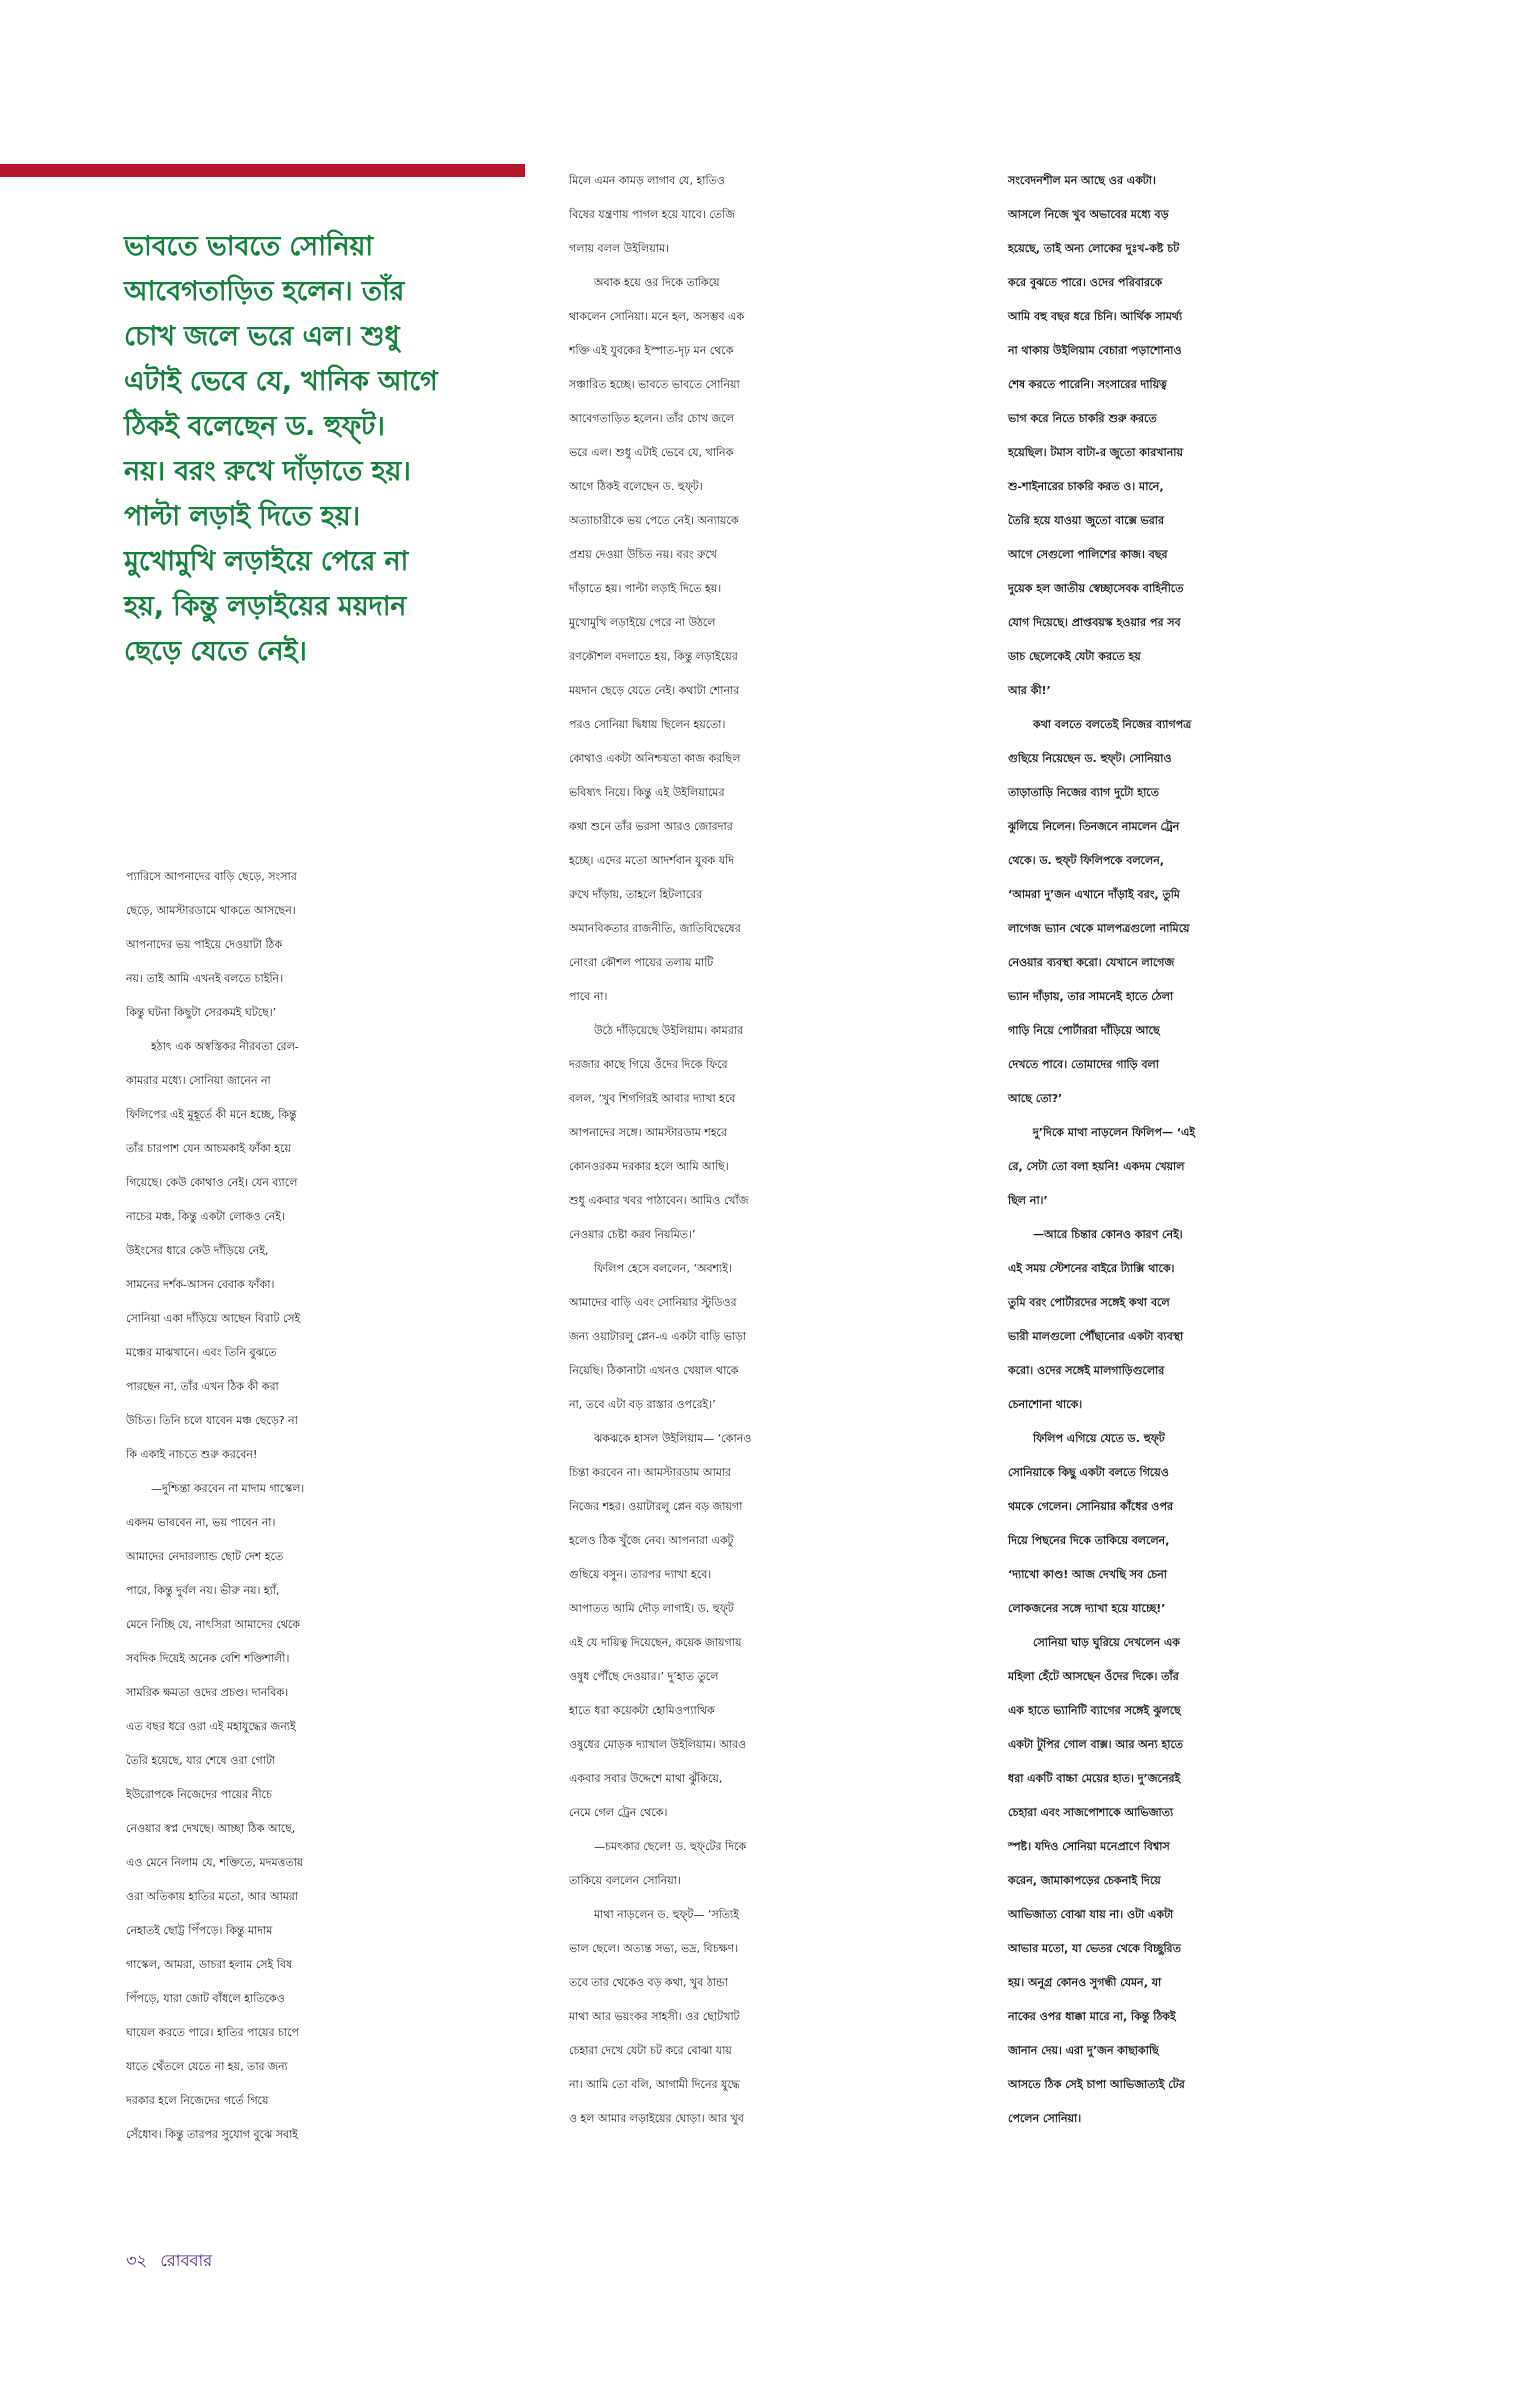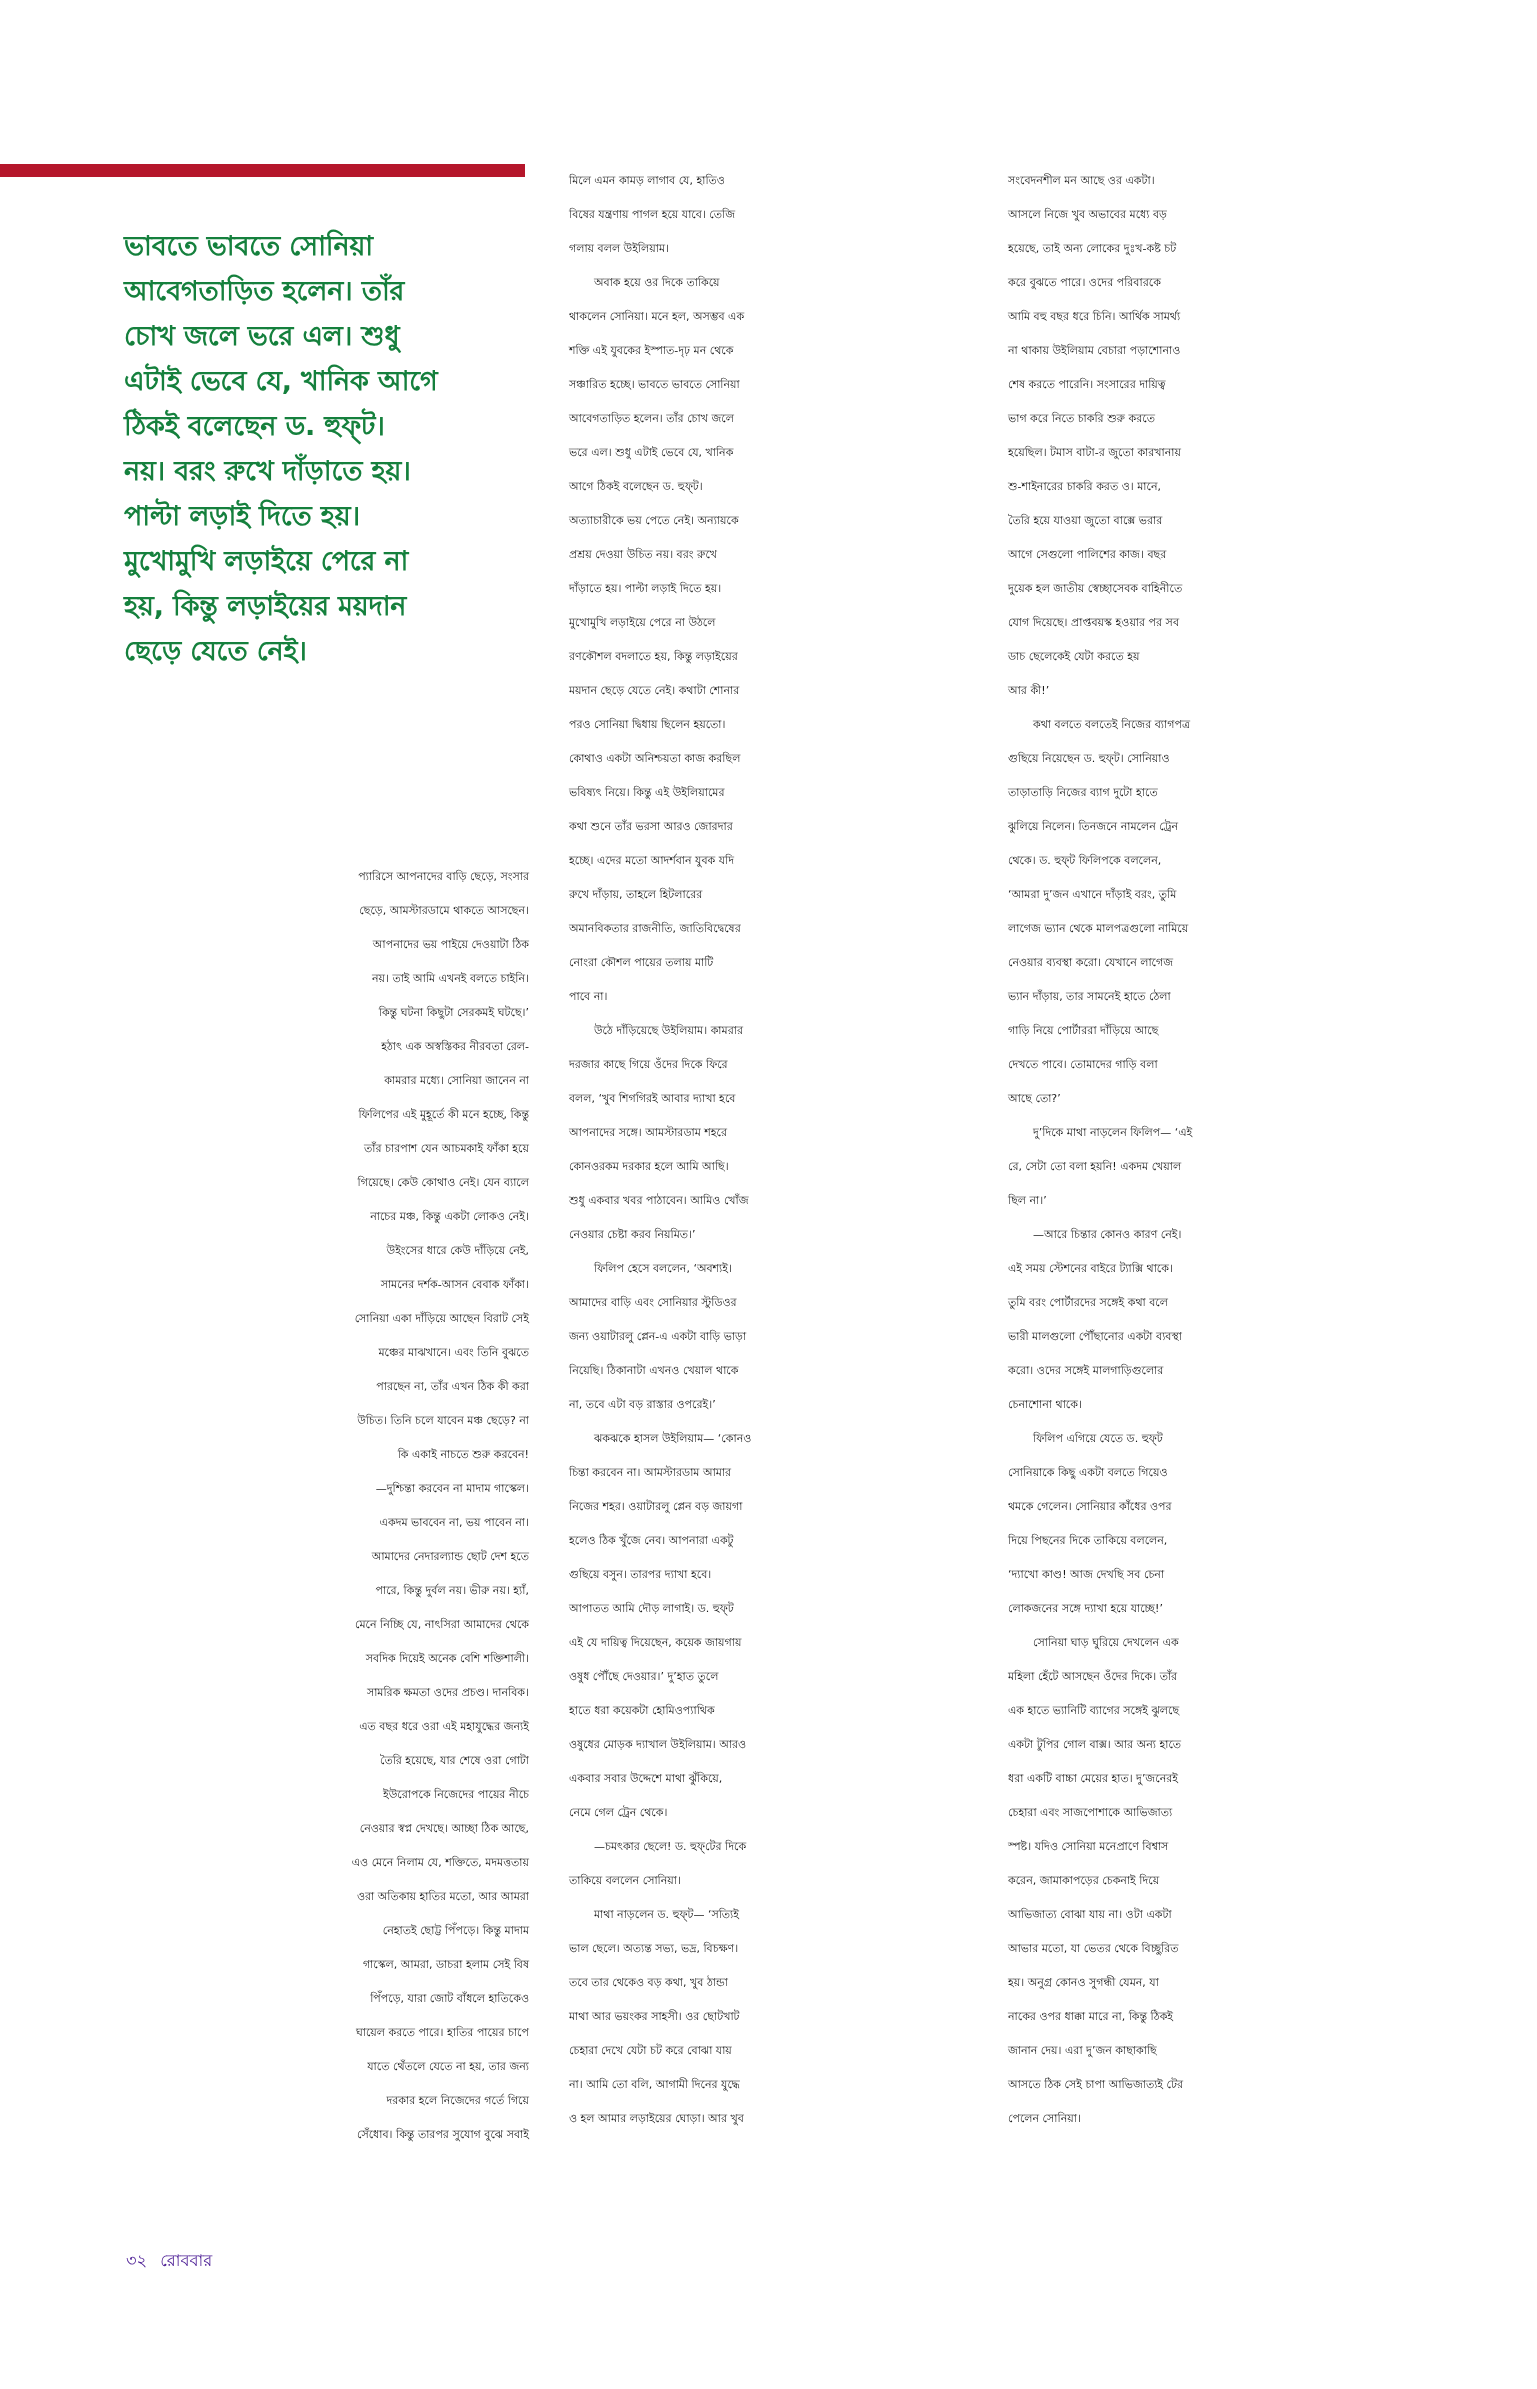--- a/index.html
+++ b/index.html
@@ -30,23 +30,23 @@
     .pull-quote .line { display: block; white-space: nowrap; }
     .col {
       position: absolute;
       font-family: "DejaVu Sans", sans-serif;
       font-size: 11px;
       line-height: 34px;
       color: #1a1a1a;
     }
     .col .line { display: block; white-space: nowrap; }
     .col .line.indent { text-indent: 25px; }
-    .col-1 { left: 126px; top: 860px; width: 403px; text-align: right; }
+    .col-1 { left: 126px; top: 860px; width: 403px; }
     .col-2 { left: 569px; top: 164px;  width: 411px; }
-    .col-3 { left: 1008px; top: 164px; width: 419px; }
+    .col-3 { left: 1008px; top: 164px; width: 419px; font-weight: bold; }
     .folio {
       position: absolute;
       left: 126px; top: 2248px;
       font-family: "DejaVu Sans", sans-serif;
       font-size: 16.3px;
       color: #4c1d95;
     }
     .folio span { margin-right: 7.8px; }
   </style>
 </head>

